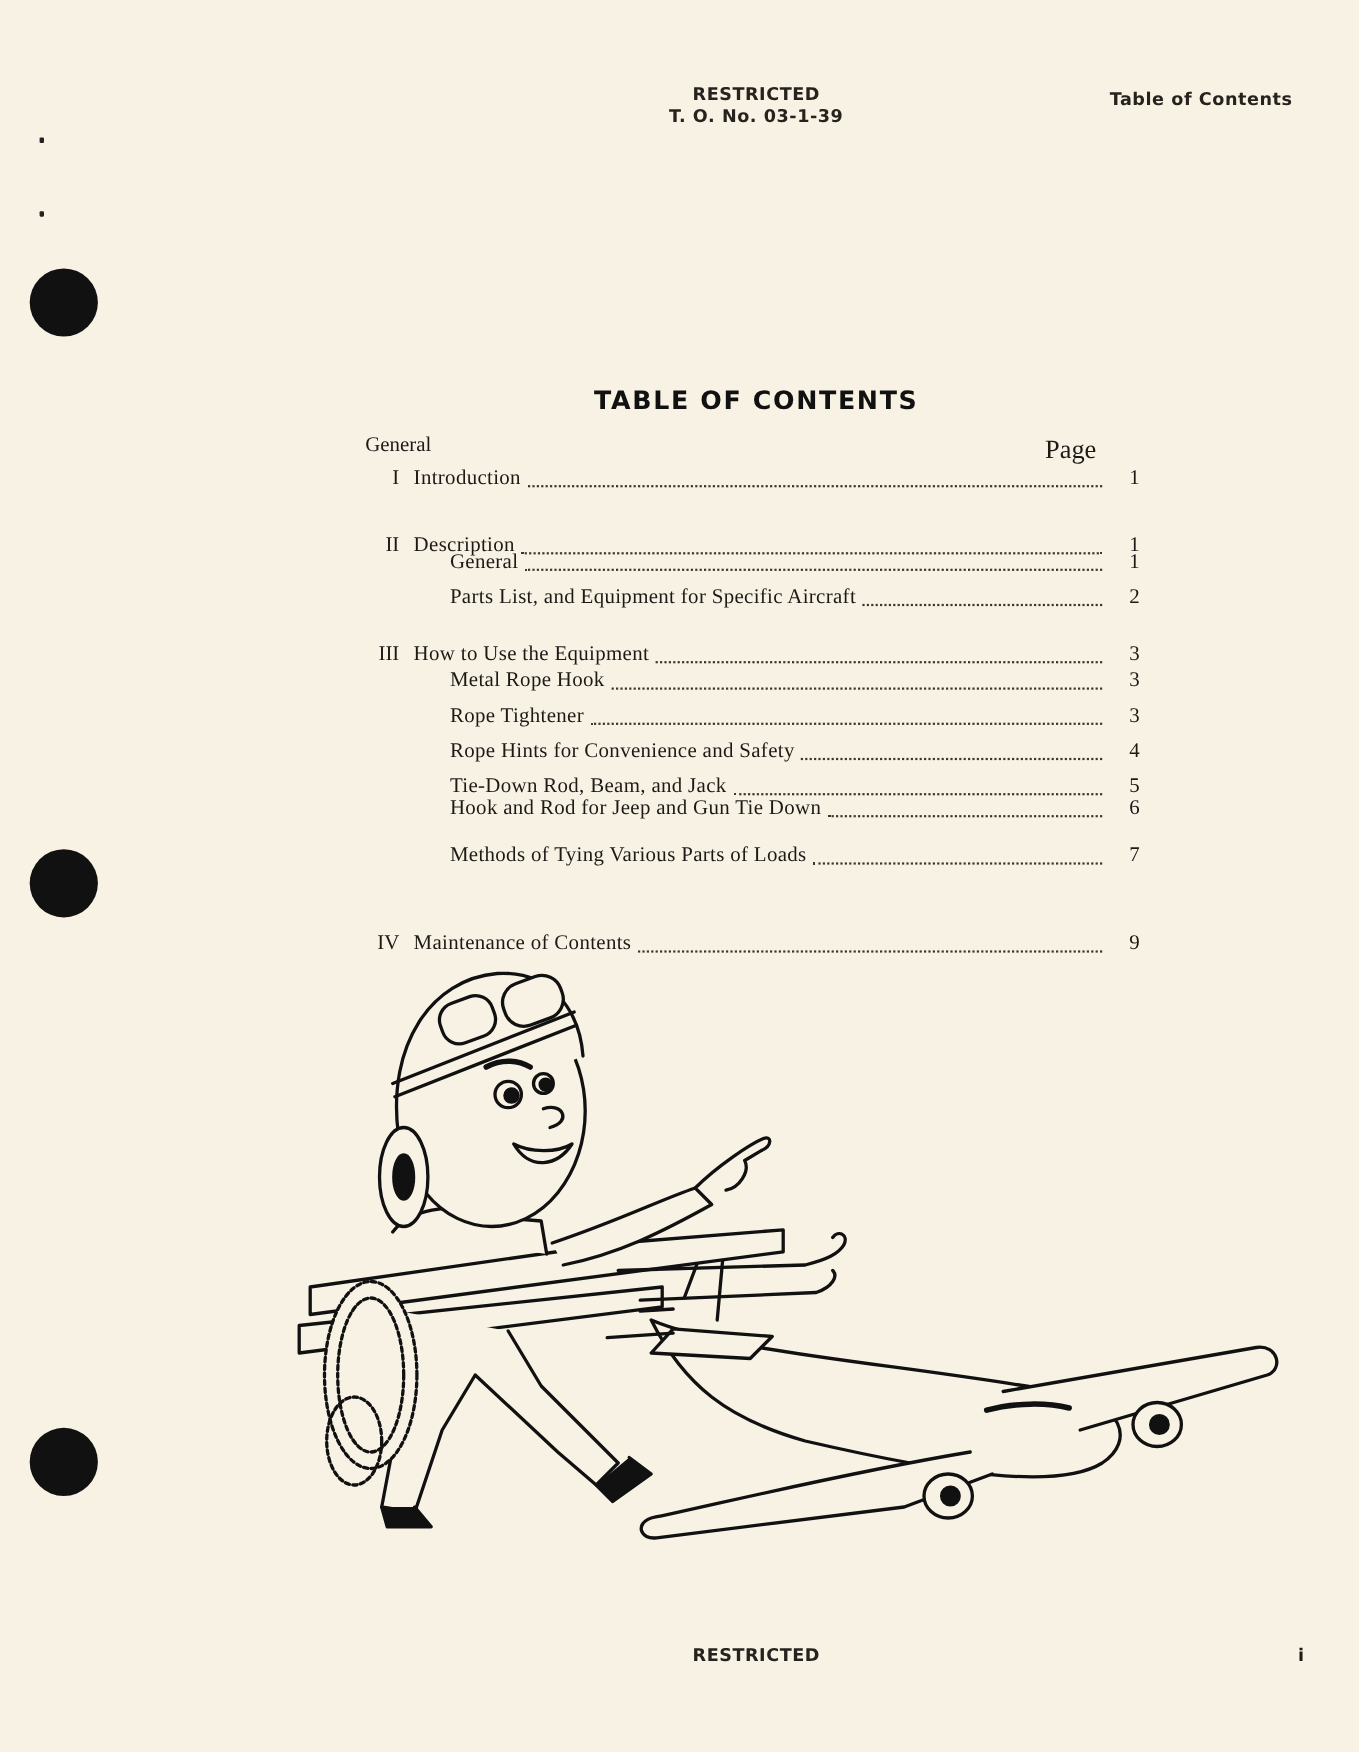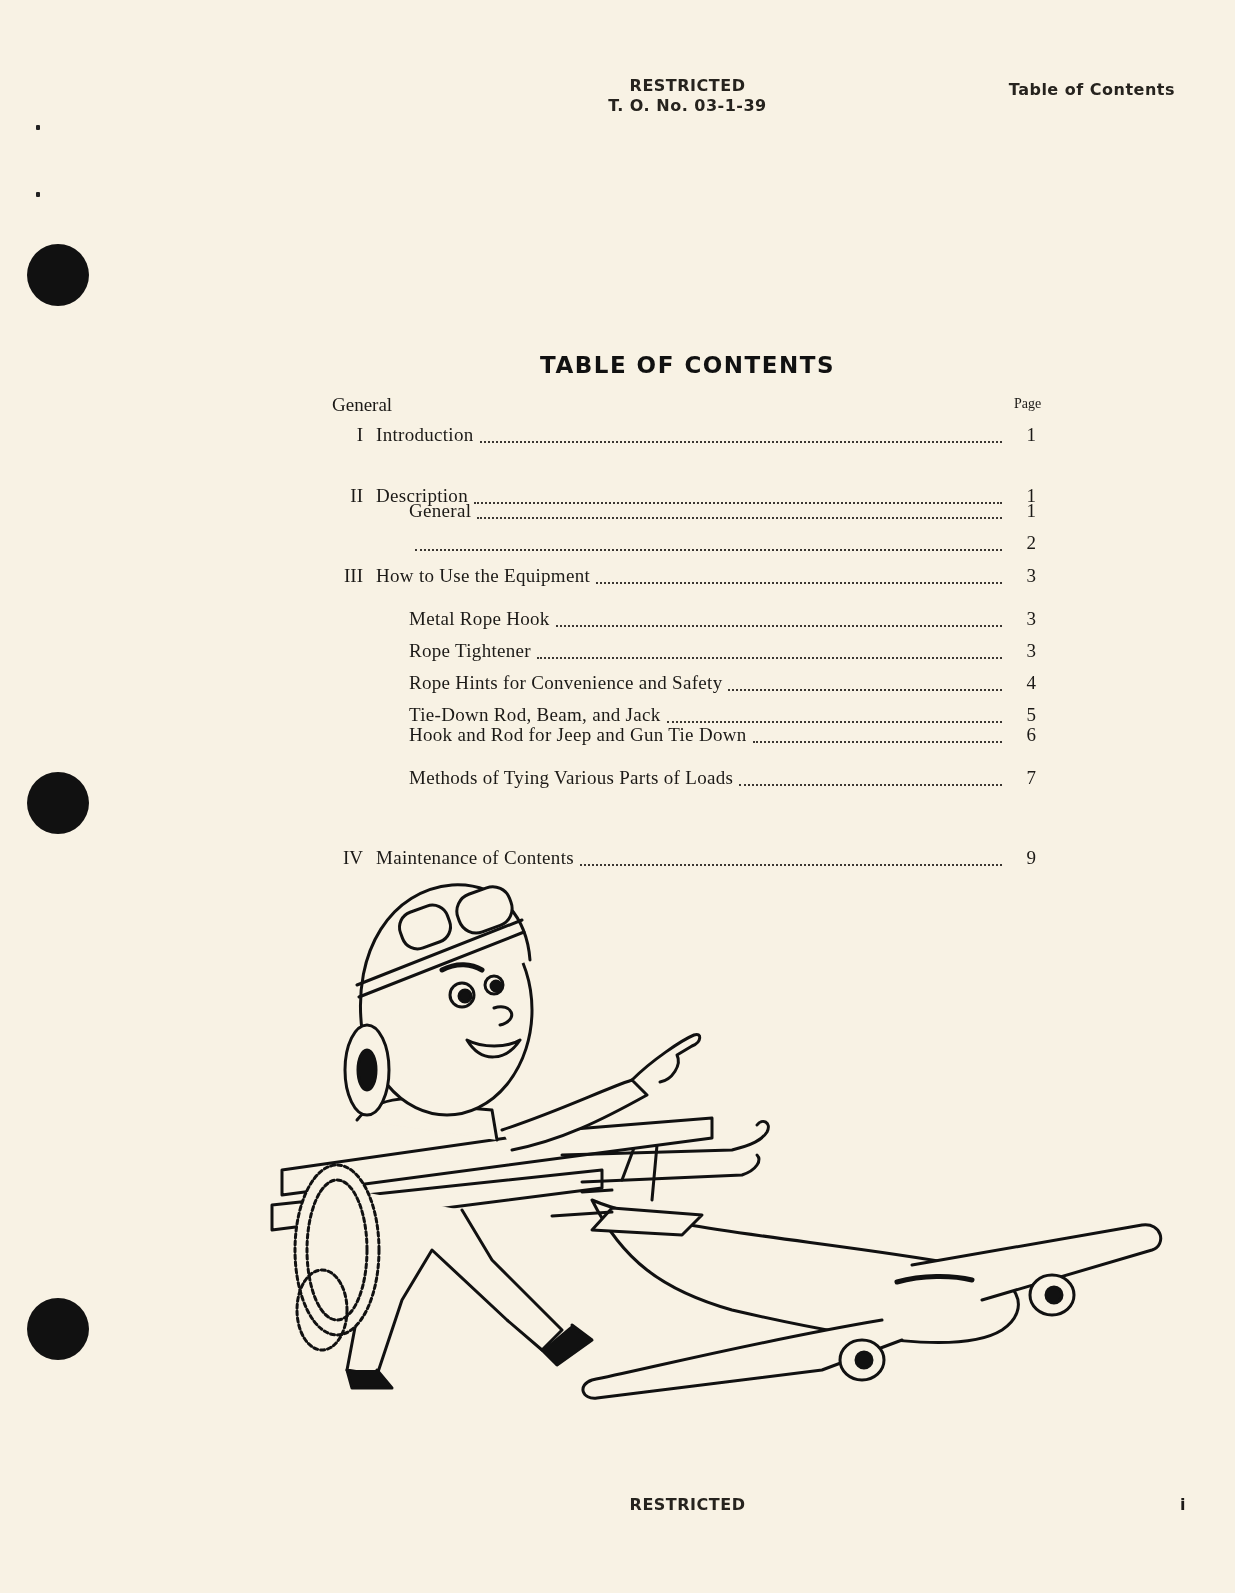--- a/index.html
+++ b/index.html
@@ -8,21 +8,21 @@
     background:#f8f2e4;
     font-family:"Liberation Serif", serif; color:#1c1a17;
   }
   .hole { position:absolute; width:62px; height:62px; border-radius:50%; background:#111; left:27px; }
   .speck { position:absolute; width:4px; height:5px; background:#222; border-radius:1px; left:36px; }
   .hdr { position:absolute; font-family:"DejaVu Sans", sans-serif; font-weight:bold; font-size:16px; letter-spacing:0.5px; color:#26231e; }
   .hdr-center { left:0; width:1375px; top:76px; text-align:center; line-height:20px; }
   .hdr-right { right:60px; top:80px; font-size:16px; }
   .toc-title { position:absolute; left:0; width:1375px; top:352px; text-align:center; font-family:"DejaVu Sans", sans-serif; font-weight:bold; font-size:23px; letter-spacing:1.5px; color:#111; }
   .col-section { position:absolute; left:332px; top:394px; font-size:19px; }
-  .col-page { position:absolute; left:1014px; top:396px; font-size:14px; }
+  .col-page { position:absolute; left:950px; top:396px; font-size:24px; }
   .row { position:absolute; left:332px; width:710px; height:26px; font-size:19px; display:flex; align-items:baseline; }
   .num { width:44px; text-align:right; padding-right:13px; box-sizing:border-box; flex:none; }
   .sub { width:77px; flex:none; }
   .label { flex:none; white-space:nowrap; letter-spacing:0.3px; }
   .dots { flex:1; border-bottom:2px dotted #3b3732; margin:0 6px 5px 6px; height:1px; align-self:flex-end; margin-bottom:7px; }
   .pg { width:28px; text-align:right; flex:none; padding-right:6px; }
   .foot { position:absolute; top:1495px; left:0; width:1375px; text-align:center; font-family:"DejaVu Sans", sans-serif; font-weight:bold; font-size:16px; letter-spacing:0.5px; color:#26231e; }
   .folio { position:absolute; top:1495px; left:1180px; font-family:"DejaVu Sans", sans-serif; font-weight:bold; font-size:16px; }
   .illus { position:absolute; left:262px; top:870px; }
 </style>
@@ -59,24 +59,25 @@
     <span class="pg">1</span>
   </div>
   <div class="row" style="top:500px">
     <span class="sub"></span>
     <span class="label">General</span>
     <span class="dots"></span>
     <span class="pg">1</span>
   </div>
   <div class="row" style="top:532px">
     <span class="sub"></span>
+    <span class="label">Parts List, and Equipment for Specific Aircraft</span>
     <span class="dots"></span>
     <span class="pg">2</span>
   </div>
-  <div class="row" style="top:565px">
+  <div class="row" style="top:584px">
     <span class="num">III</span>
     <span class="label">How to Use the Equipment</span>
     <span class="dots"></span>
     <span class="pg">3</span>
   </div>
   <div class="row" style="top:608px">
     <span class="sub"></span>
     <span class="label">Metal Rope Hook</span>
     <span class="dots"></span>
     <span class="pg">3</span>

